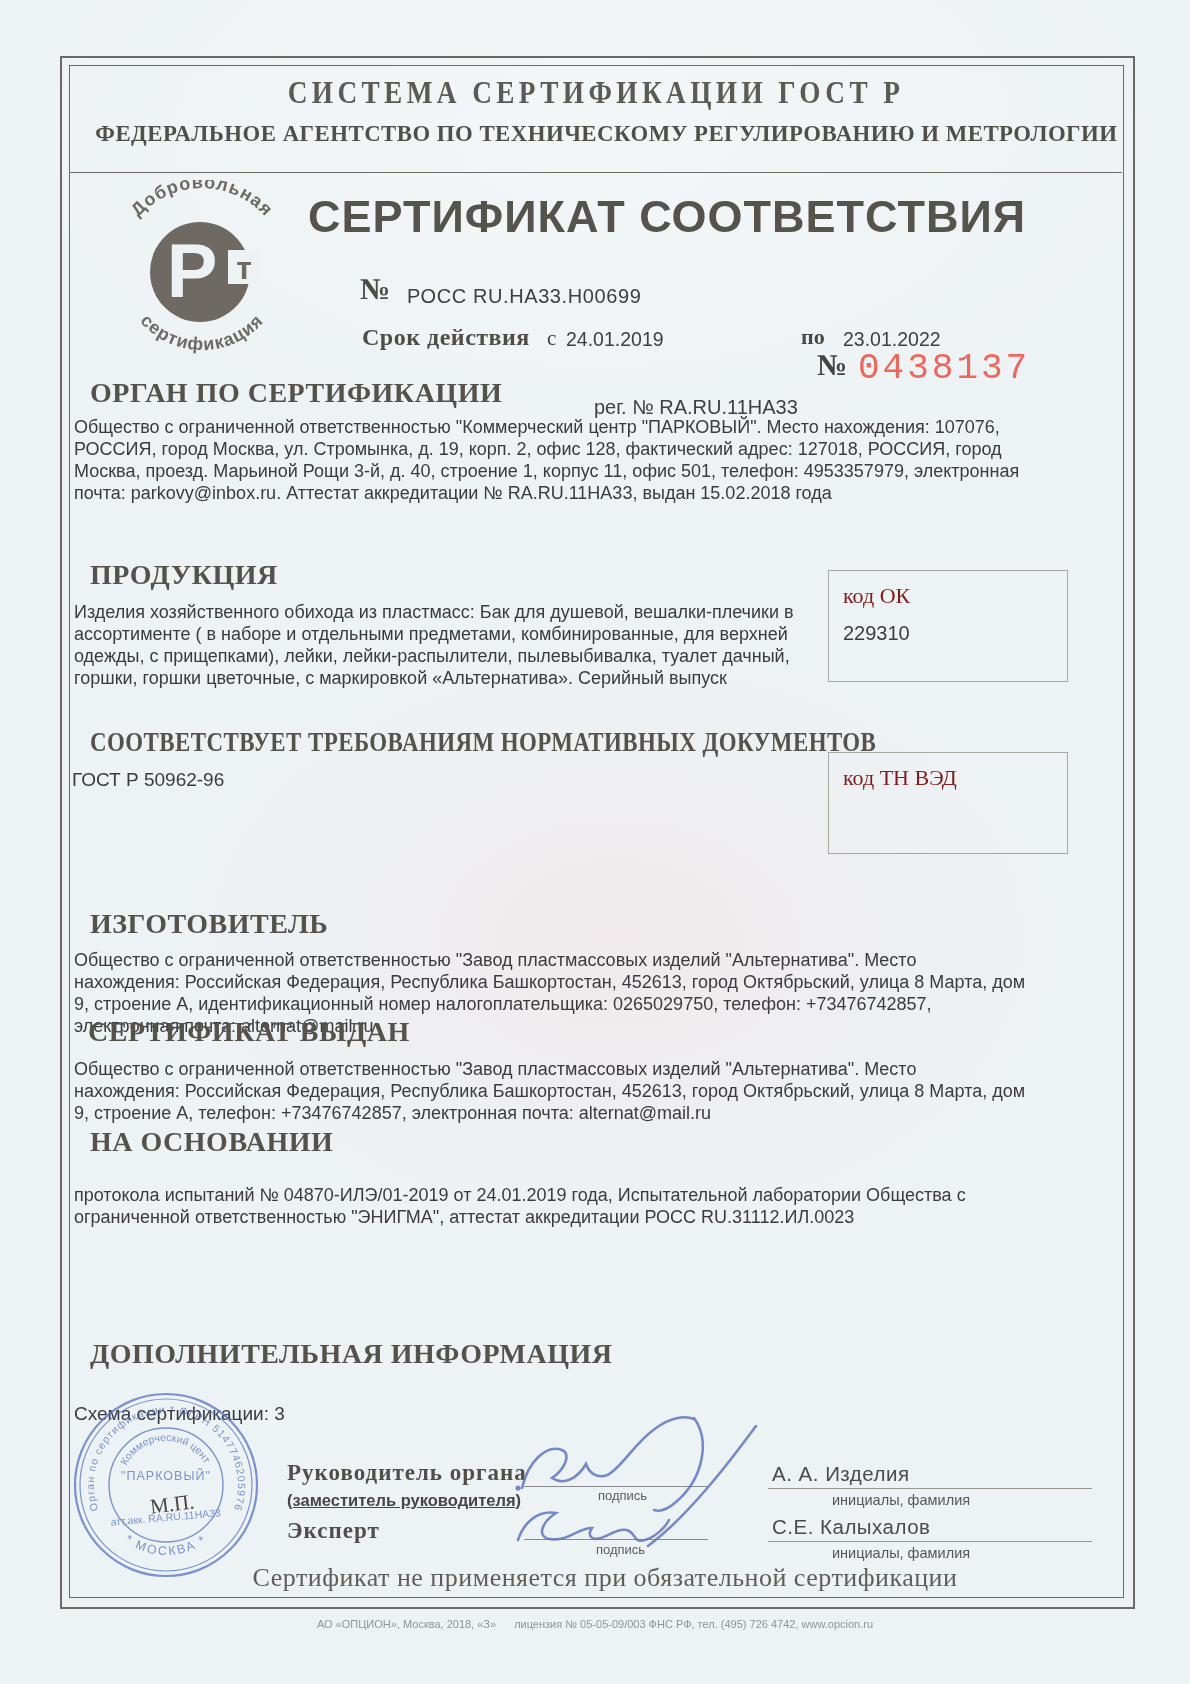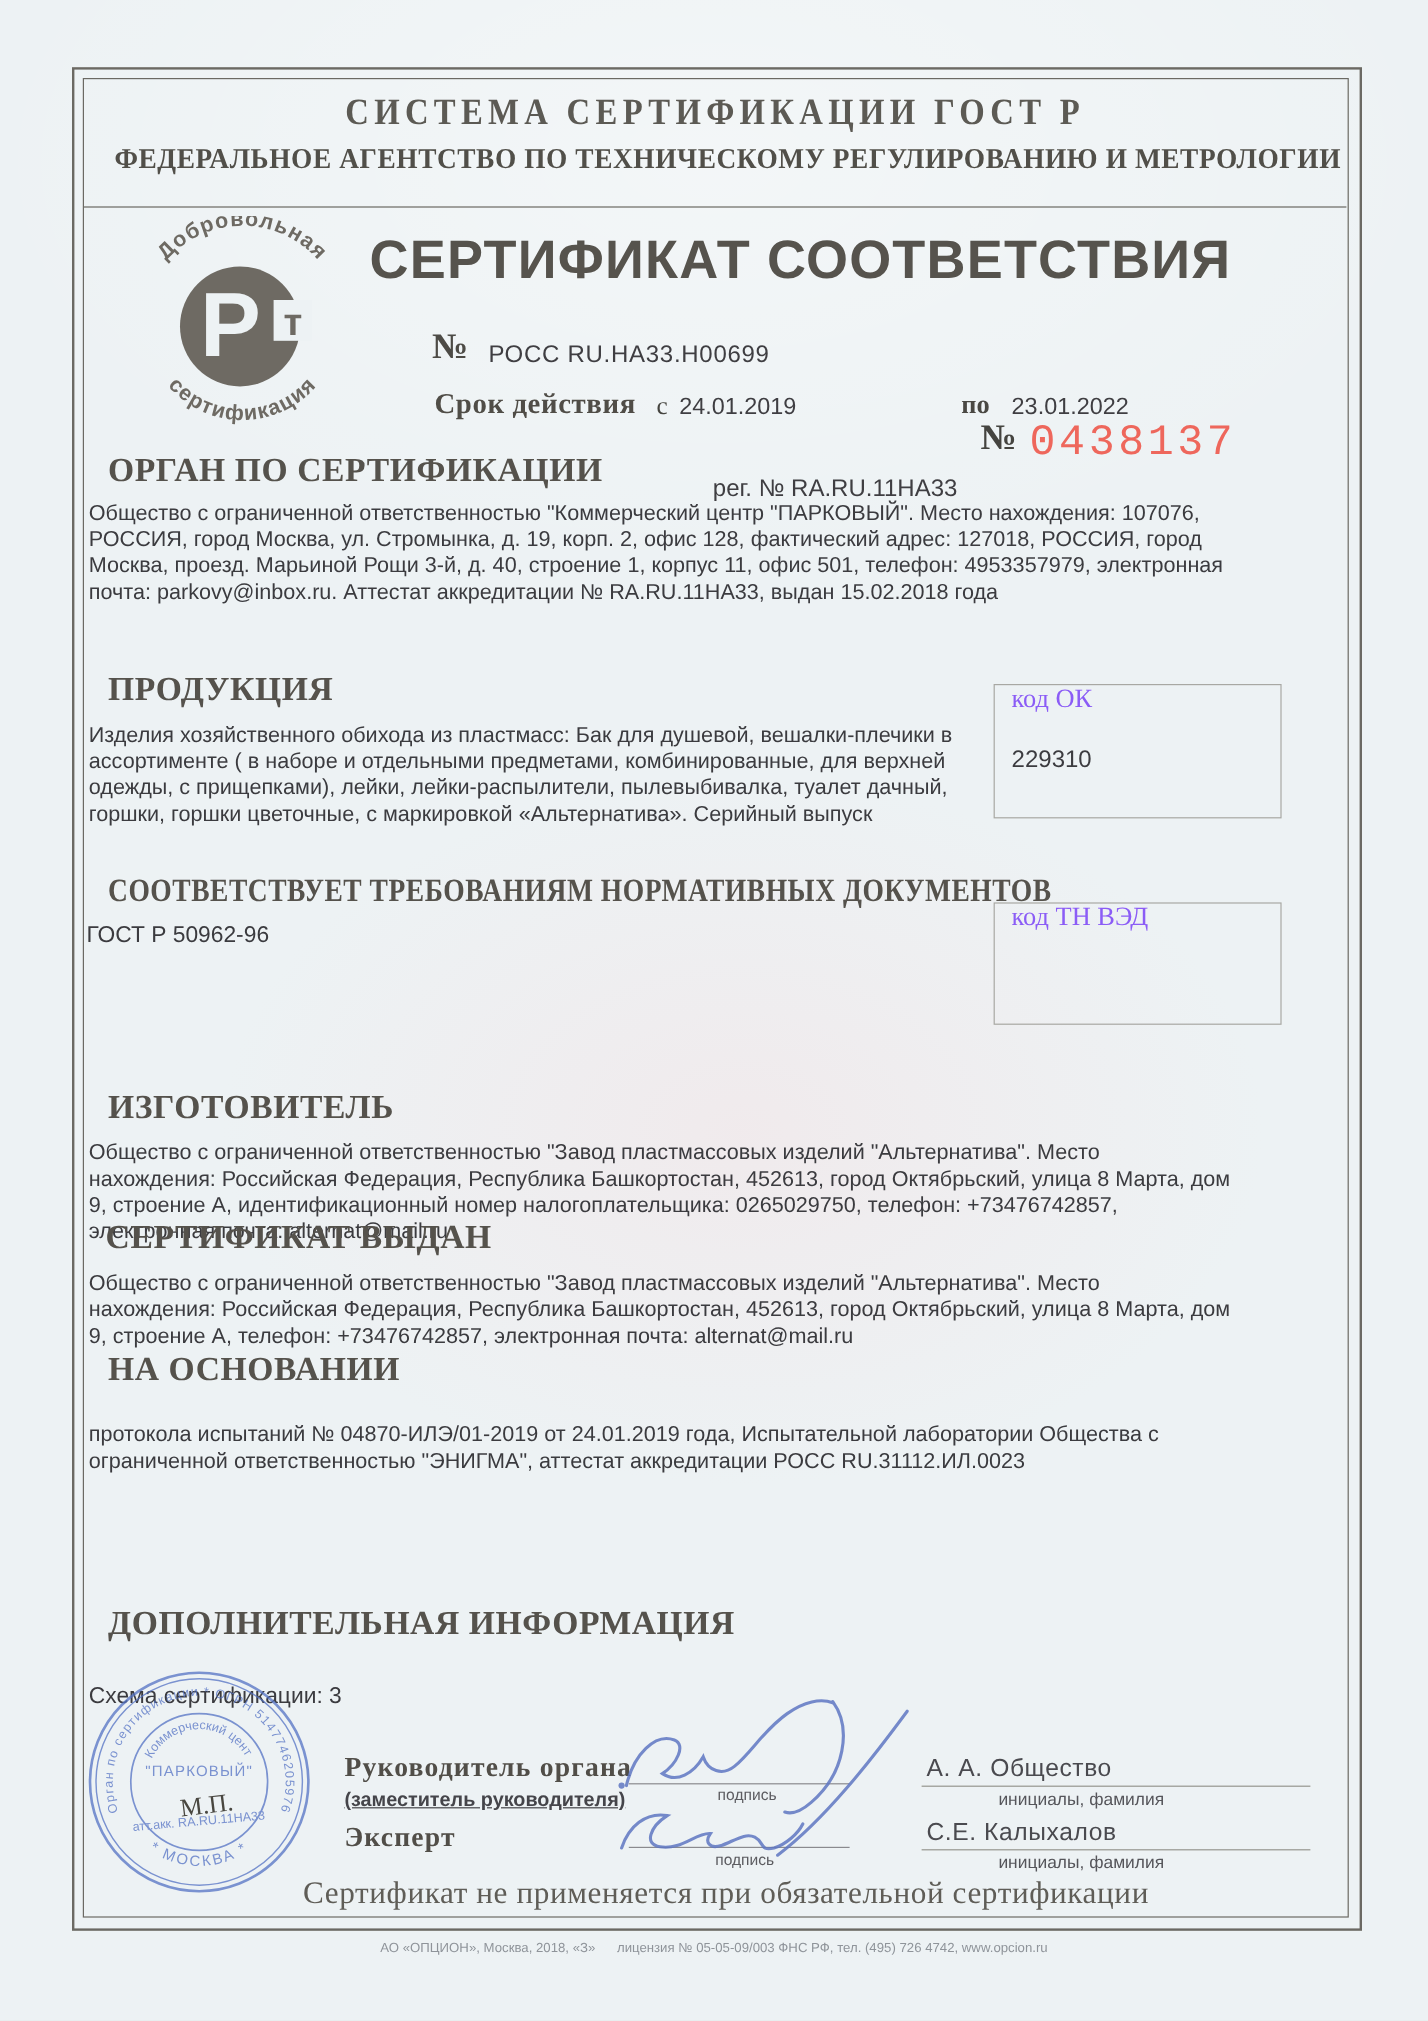--- a/index.html
+++ b/index.html
@@ -33,21 +33,21 @@
   .sec-h{position:absolute;font:700 28px/1 "Liberation Serif",serif;letter-spacing:.5px;color:#55524c;white-space:nowrap;transform-origin:left top;}
   .body-t{position:absolute;font:18px/22px "Liberation Sans",sans-serif;color:#3b3b3f;}
   .org-h{left:90px;top:379px;}
   .org-reg{left:594px;top:397px;font:20px/1 "Liberation Sans",sans-serif;color:#3f3e42;}
   .org-t{left:74px;top:416px;width:952px;}
   .prod-h{left:90px;top:561px;}
   .prod-t{left:74px;top:601px;width:752px;}
   .code-box{position:absolute;border:1px solid #a8a8a3;}
   .okbox{left:828px;top:570px;width:238px;height:110px;}
   .tnvedbox{left:828px;top:752px;width:238px;height:100px;}
-  .code-label{position:absolute;left:14px;top:0;font:22px/1 "Liberation Serif",serif;color:#8b5cf6;}
+  .code-label{position:absolute;left:14px;top:14px;font:22px/1 "Liberation Serif",serif;color:#7f1d1d;}
   .code-value{position:absolute;left:14px;top:52px;font:20px/1 "Liberation Sans",sans-serif;color:#3c3c40;}
   .conf-h{left:90px;top:729px;font-size:27px;transform:scaleX(.85);}
   .gost{left:72px;top:770px;font:19px/1 "Liberation Sans",sans-serif;color:#3b3b3f;}
   .manuf-h{left:90px;top:910px;}
   .manuf-t{left:74px;top:949px;width:952px;}
   .issued-h{left:88px;top:1018px;}
   .issued-t{left:74px;top:1058px;width:952px;}
   .basis-h{left:90px;top:1128px;}
   .basis-t{left:74px;top:1164px;width:965px;margin-top:20px;}
   .add-h{left:90px;top:1340px;}
@@ -191,21 +191,21 @@
       <g stroke="#5f77c2" stroke-width="2.6" fill="none" stroke-linecap="round" opacity="0.85">
         <circle cx="30" cy="90" r="2.6" fill="#5f77c2" stroke="none"></circle>
         <path d="M 34,90 c 6,-26 24,-44 40,-38 c 10,4 2,20 -10,28 c 12,8 26,0 34,-14 c 4,12 16,16 26,8 c 14,-11 24,-30 44,-44 c 14,-10 28,-13 38,-9"></path>
         <path d="M 206,20 c 16,22 10,60 -18,84 c -8,7 -16,10 -22,8"></path>
         <path d="M 30,142 c 6,-18 20,-30 38,-27 c -14,9 -20,24 -6,26 c 18,3 30,-12 42,-11 c -5,7 -1,13 9,10 c 11,-4 20,-11 28,-7 c 8,4 4,12 16,9 c 10,-3 20,-12 24,-20"></path>
         <path d="M 160,148 C 200,118 240,66 268,28"></path>
       </g>
     </svg>
   </div>
 
-  <div class="name name1">А. А. Общество</div>
+  <div class="name name1">А. А. Изделия</div>
   <div class="name-line name-line1"></div>
   <div class="name-cap name-cap1">инициалы, фамилия</div>
   <div class="name name2">С.Е. Калыхалов</div>
   <div class="name-line name-line2"></div>
   <div class="name-cap name-cap2">инициалы, фамилия</div>
 
   <div class="abs restriction">Сертификат не применяется при обязательной сертификации</div>
 
   <div class="abs fineprint">
     <span>АО «ОПЦИОН», Москва, 2018, «З»</span><span>лицензия № 05-05-09/003 ФНС РФ, тел. (495) 726 4742, www.opcion.ru</span>

